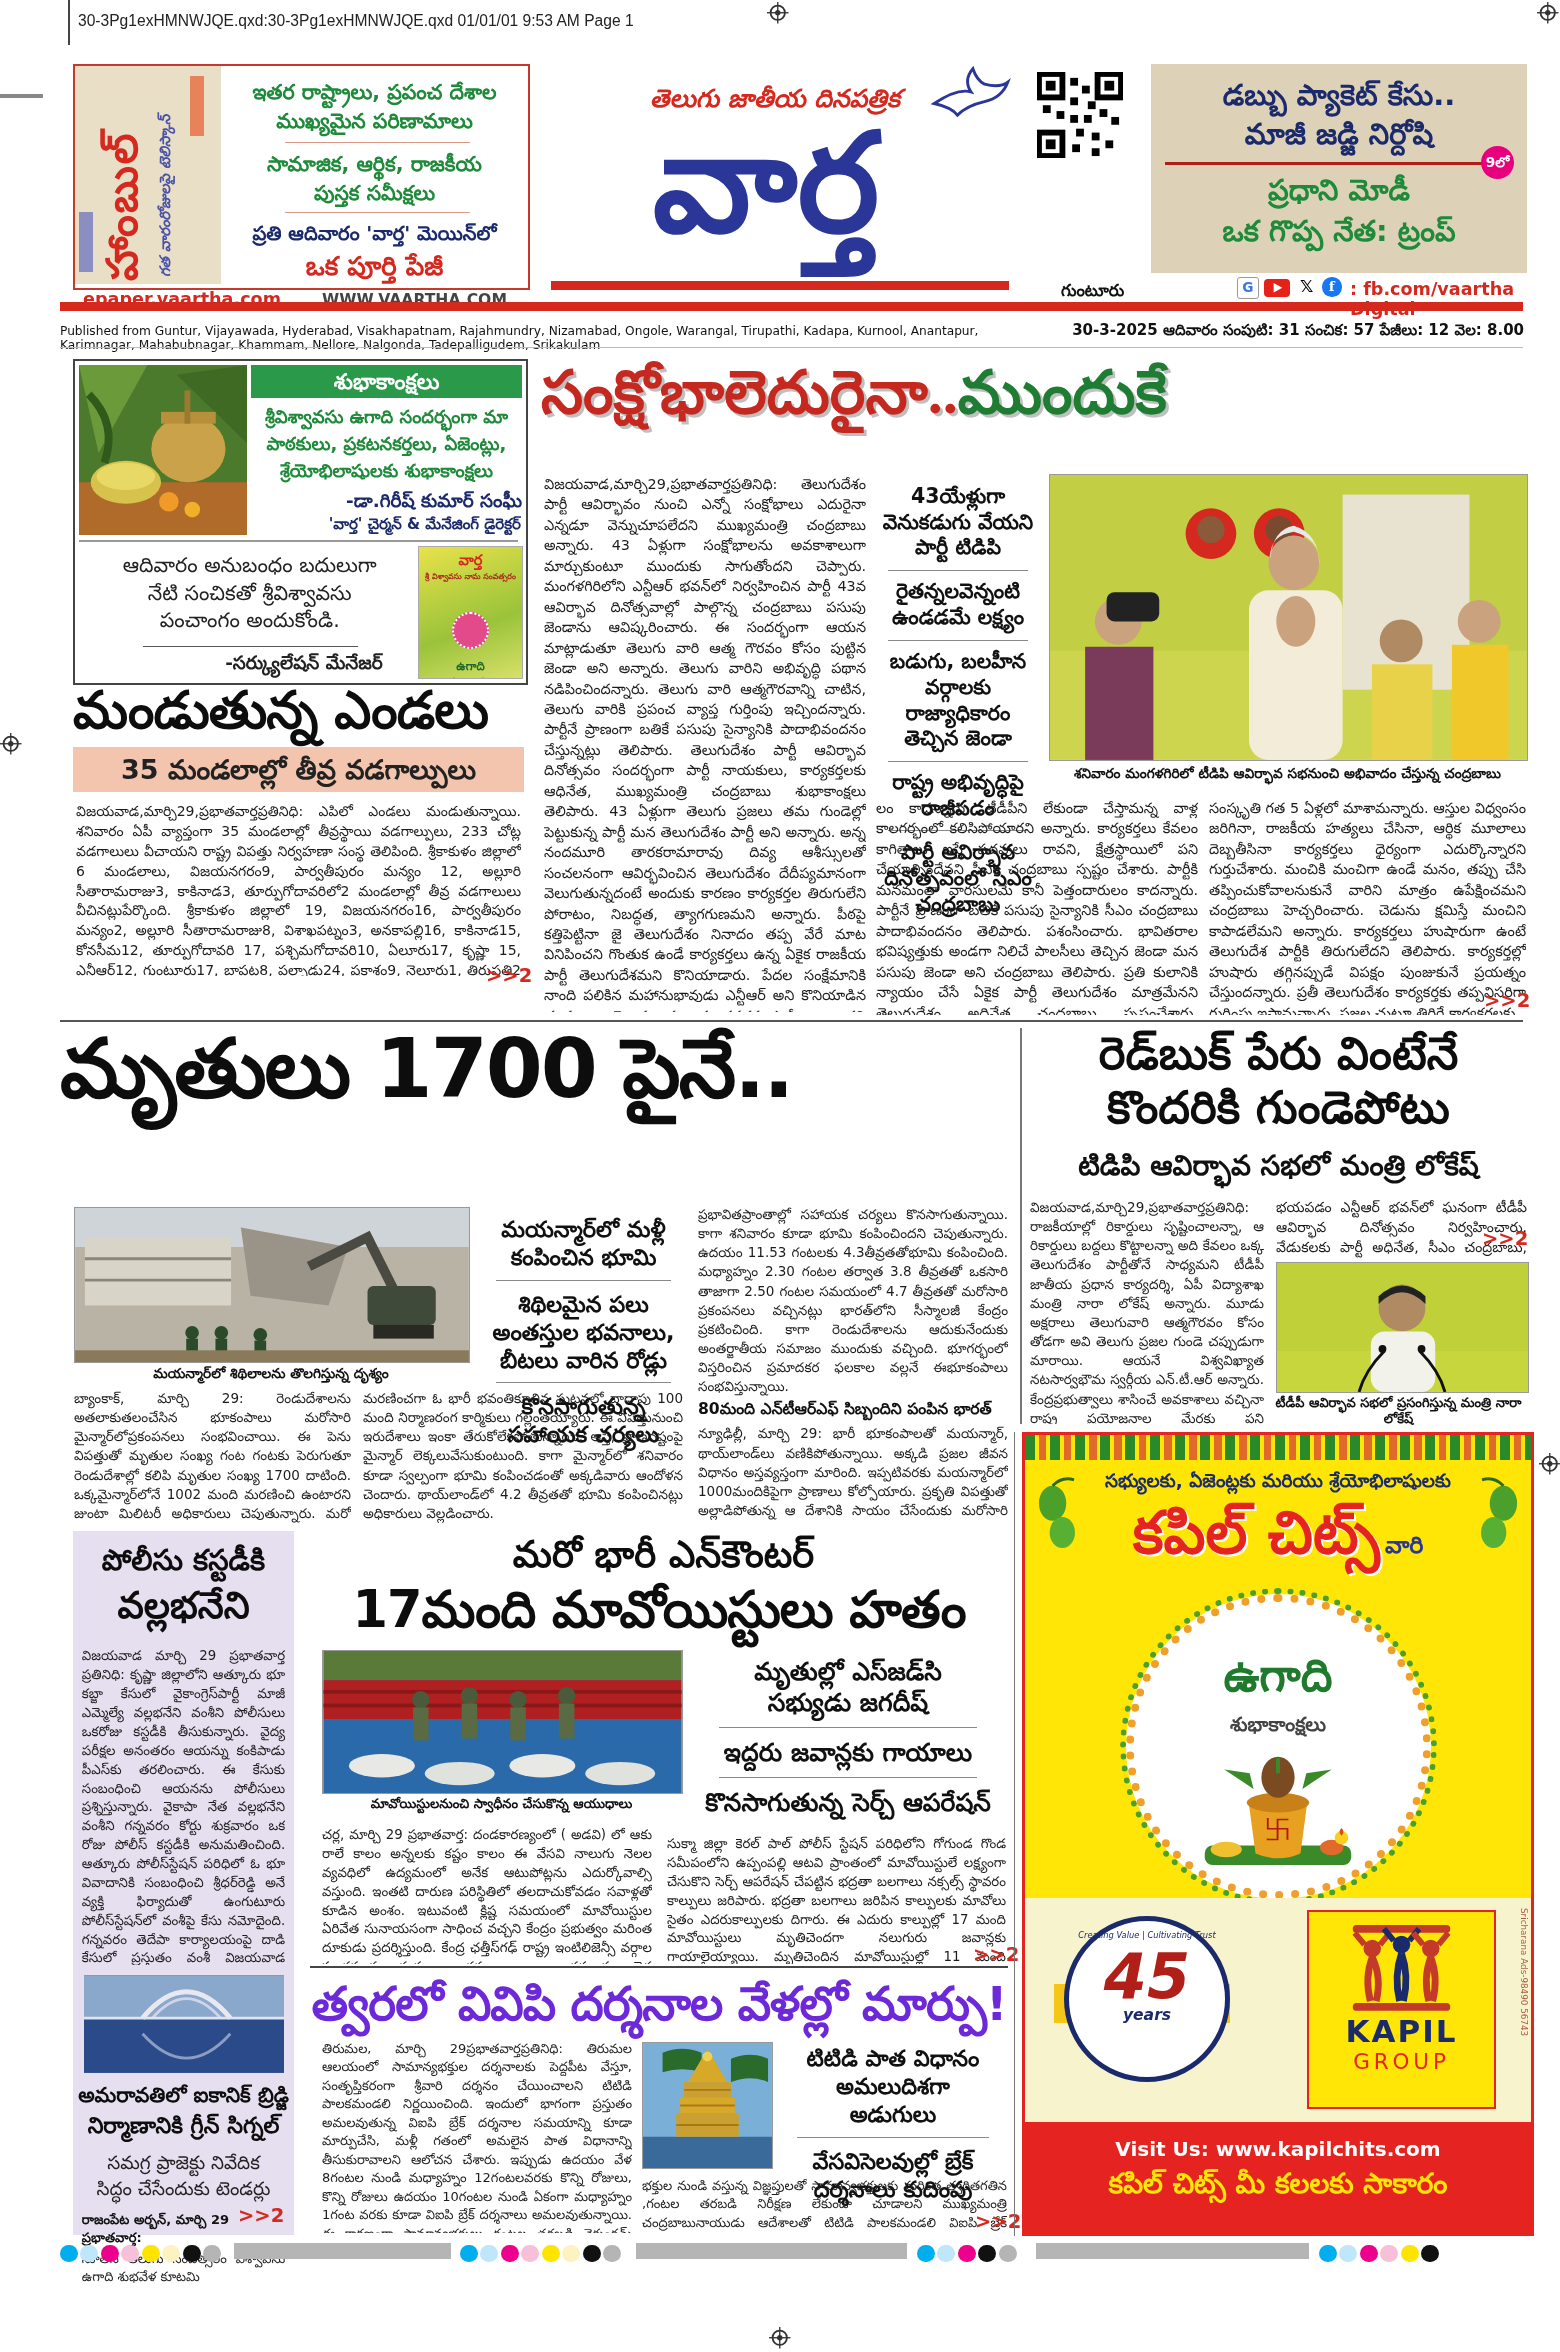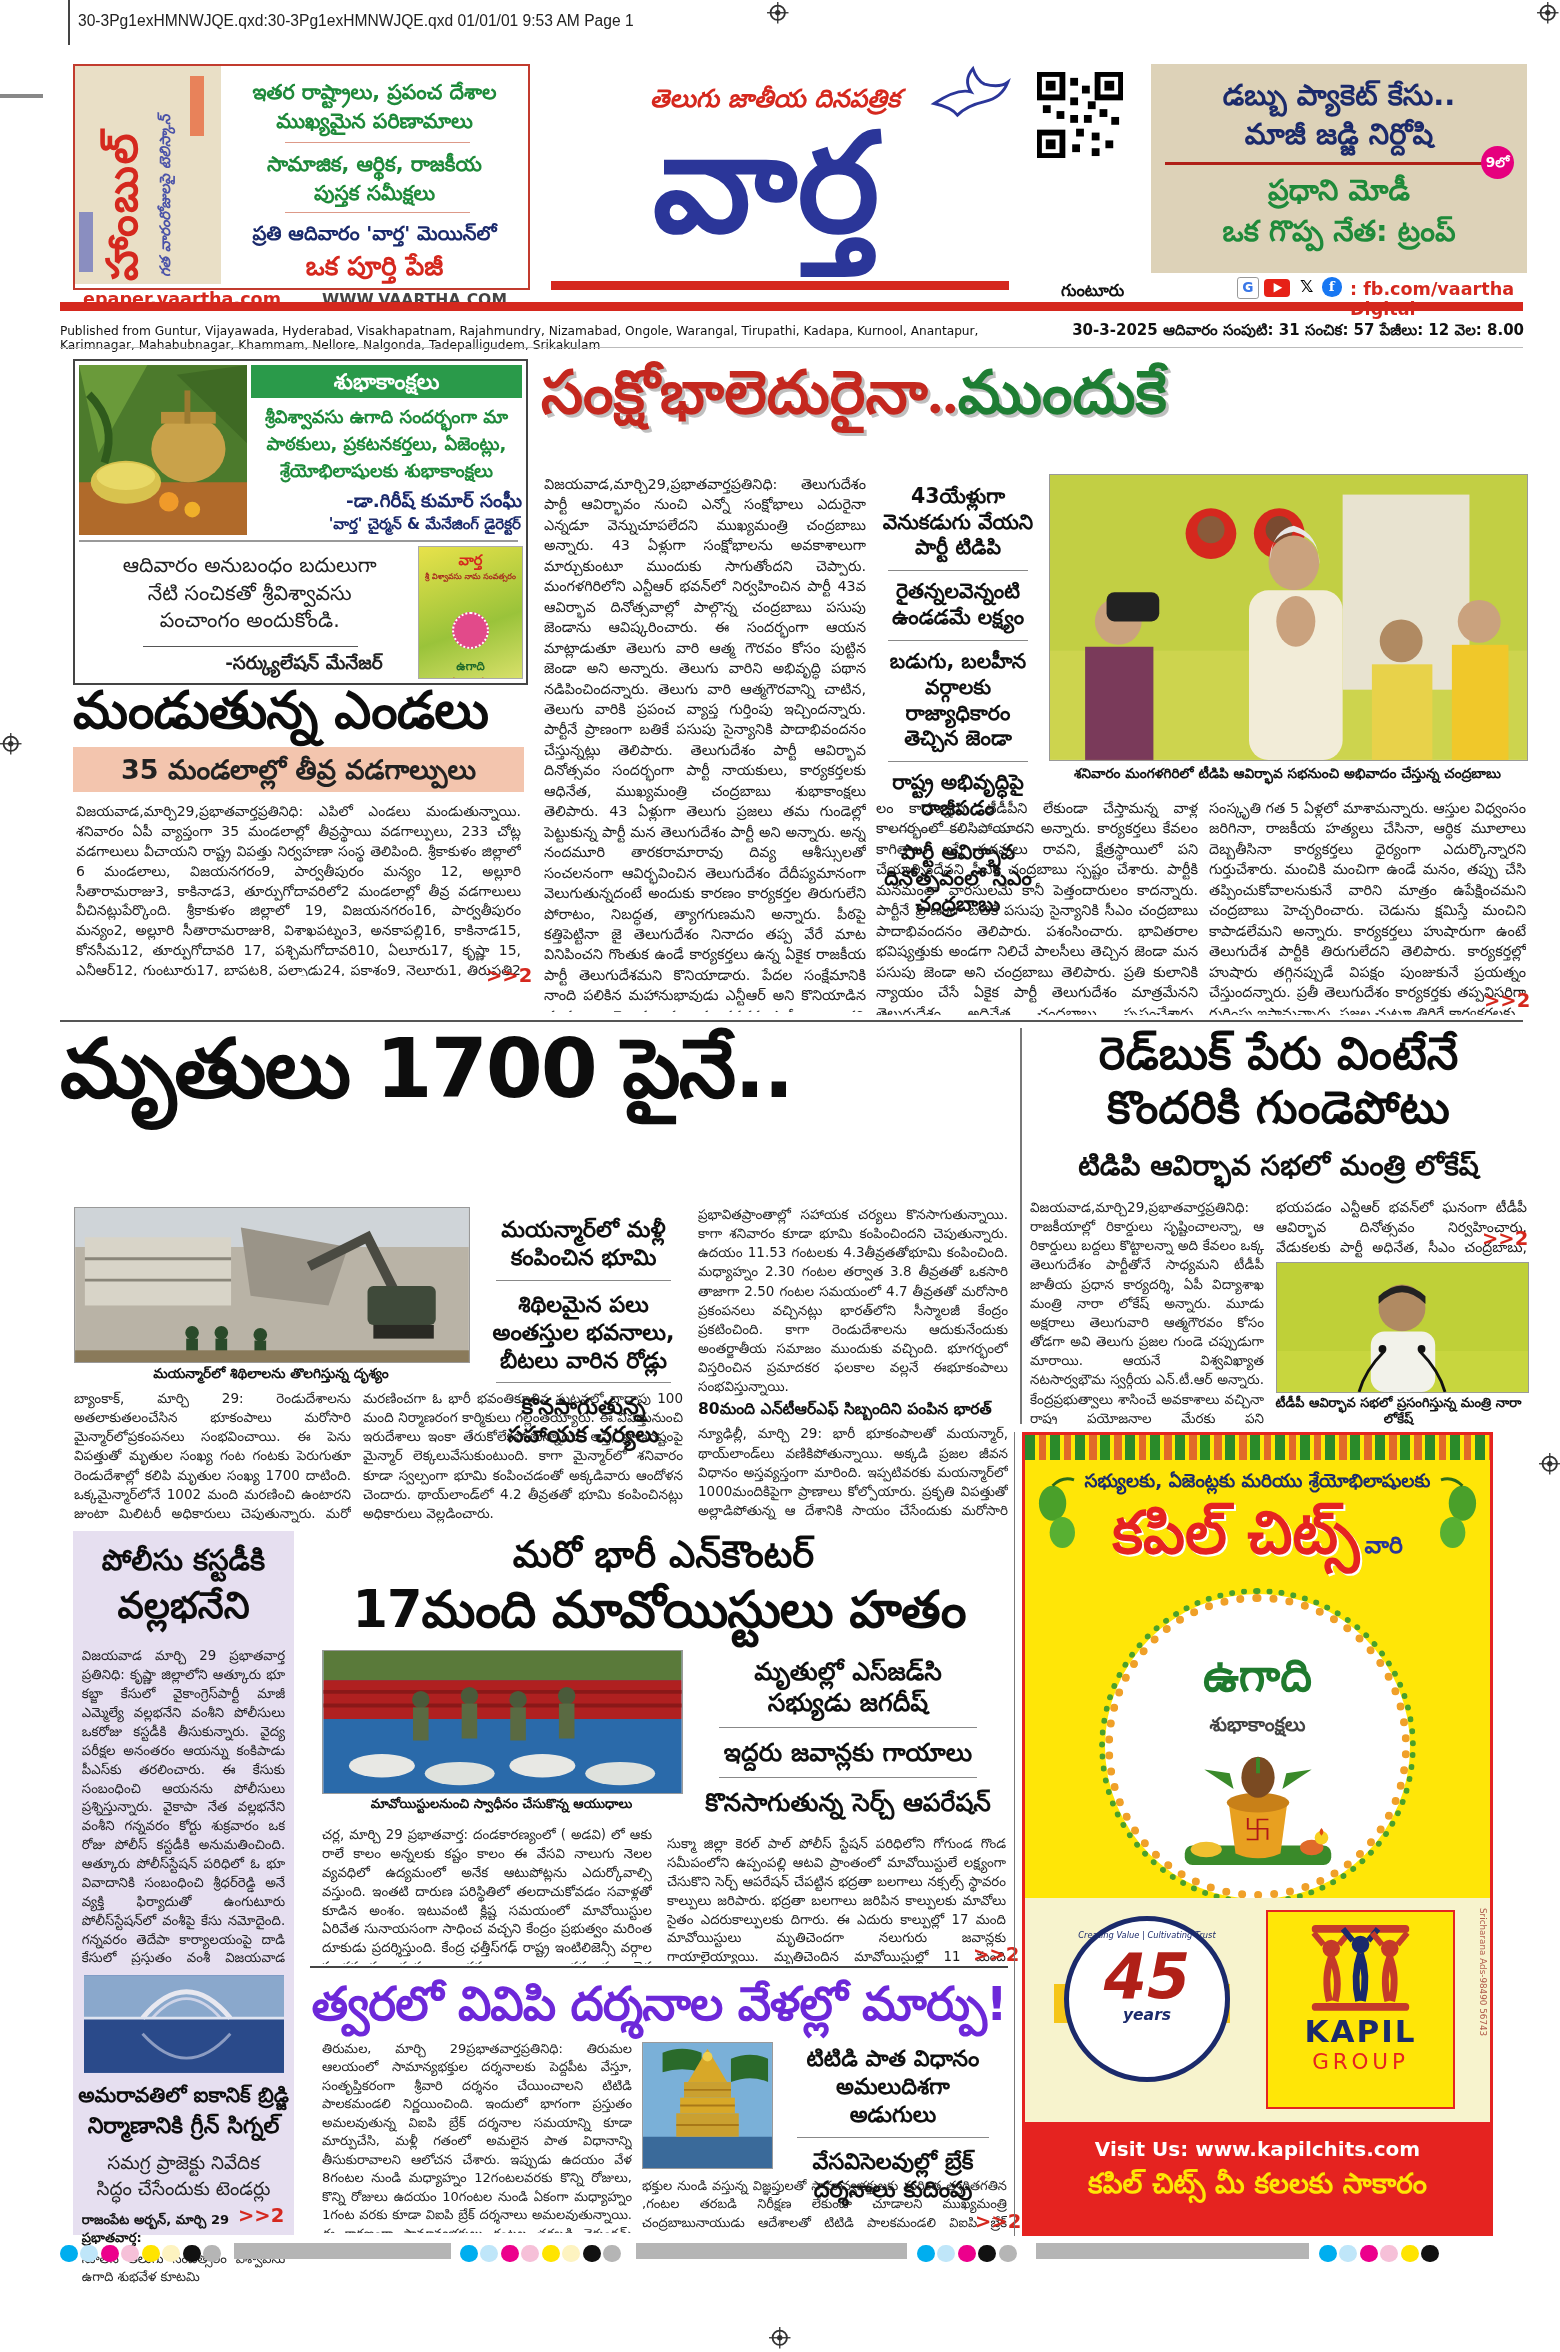--- a/index.html
+++ b/index.html
@@ -388,21 +388,21 @@
     <div class="callout" style="font-size:22.4px;">అడుగులు</div>
     <div class="callout-div"></div>
     <div class="callout" style="font-size:22.4px;">వేసవిసెలవుల్లో బ్రేక్</div>
     <div class="callout" style="font-size:22.4px;">దర్శనాలు కుదింపు</div>
   </div>
 
   <div class="abs jt" style="left:642px;top:2177px;width:365px;height:57px;font-size:13px;">భక్తుల నుండి వస్తున్న విజ్ఞప్తులతో సామాన్యభక్తులకు మరింత త్వరితగతిన ,గంటల తరబడి నిరీక్షణ లేకుండా చూడాలని ముఖ్యమంత్రి చంద్రబాబునాయుడు ఆదేశాలతో టిటిడి పాలకమండలి విఐపి బ్రేక్ దర్శనాల సమయాన్ని మార్పు చేయాలని</div>
   <span class="abs cont" style="left:975px;top:2210px;">&gt;&gt;2</span>
 
   <div class="abs hairline" style="left:1014px;top:1432px;width:1px;height:804px;"></div>
-  <div class="abs" style="left:1022px;top:1432px;width:471px;height:804px;background:#ffe607;border:3.9px solid #e52320;box-sizing:border-box;overflow:hidden;">
+  <div class="abs" style="left:1022px;top:1432px;width:512px;height:804px;background:#ffe607;border:3.9px solid #e52320;box-sizing:border-box;overflow:hidden;">
     <div style="height:25px;background:repeating-linear-gradient(90deg,#2a8a2a 0 9.8px,#ffe607 9.8px 13.7px,#e06a2a 13.7px 21.5px,#ffe607 21.5px 25px);"></div>
     <div class="ctr b navy" style="font-size:18.5px;margin-top:9.8px;">సభ్యులకు, ఏజెంట్లకు మరియు శ్రేయోభిలాషులకు</div>
     <div class="ctr" style="margin-top:2px;">
       <span class="b" style="font-size:59px;color:#e52320;text-shadow:2px 2px 0 #fff;">కపిల్ చిట్స్</span>
       <span class="b blue" style="font-size:23.4px;">వారి</span>
     </div>
     <svg style="position:absolute;left:7.8px;top:39px;" width="45" height="78" viewBox="0 0 46 80">
         <ellipse cx="20" cy="30" rx="14" ry="18" fill="#4aa02a"></ellipse>
         <ellipse cx="30" cy="60" rx="13" ry="16" fill="#58b032"></ellipse>
         <path d="M20 12 Q30 2 42 6" stroke="#2a6a1a" stroke-width="3" fill="none"></path>

